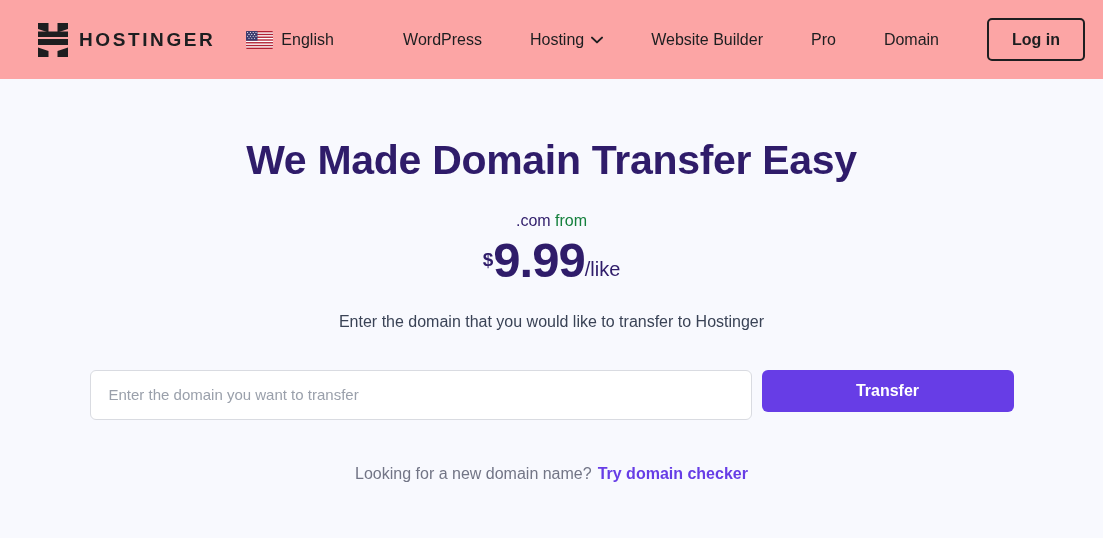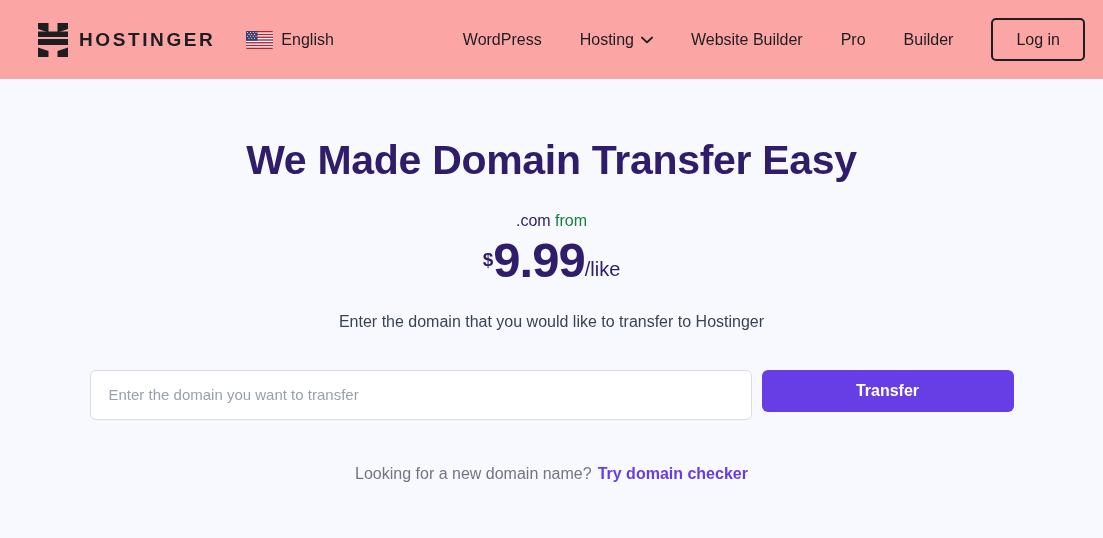--- a/index.html
+++ b/index.html
@@ -67,21 +67,21 @@
 
   .lang-label {
     font-size: 16px;
     color: #1d1e20;
     white-space: nowrap;
   }
 
   .nav {
     display: flex;
     align-items: center;
-    gap: 4px;
+    gap: 14px;
     margin-left: auto;
   }
 
   .nav-item {
     font-size: 16px;
     color: #1d1e20;
     white-space: nowrap;
     cursor: pointer;
     padding: 8px 17px;
     display: flex;
@@ -97,21 +97,21 @@
     flex: none;
   }
 
   .login-btn {
     margin-left: 17px;
     border: 2px solid #1d1e20;
     border-radius: 5px;
     background: transparent;
     font-family: inherit;
     font-size: 16px;
-    font-weight: normal;
+    font-weight: bold;
     color: #1d1e20;
     padding: 11px 23px;
     cursor: pointer;
     white-space: nowrap;
     line-height: 1.1;
   }
 
   
   .hero {
     text-align: center;
@@ -284,21 +284,21 @@
 
     <a class="nav-item">
       <span>Website Builder</span>
     </a>
 
     <a class="nav-item">
       <span>Pro</span>
     </a>
 
     <a class="nav-item">
-      <span>Builder</span>
+      <span>Domain</span>
     </a>
 
     <button class="login-btn">Log in</button>
   </nav>
 </header>
 
 <main class="hero">
 
   <h1 class="hero-title">We Made Domain Transfer Easy</h1>
 

